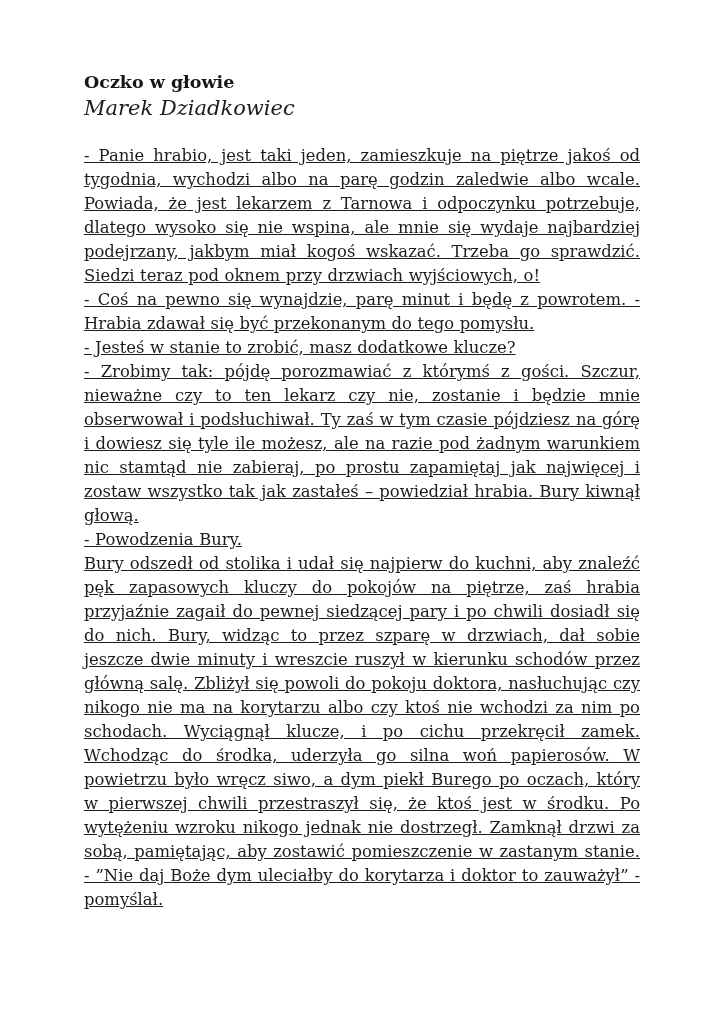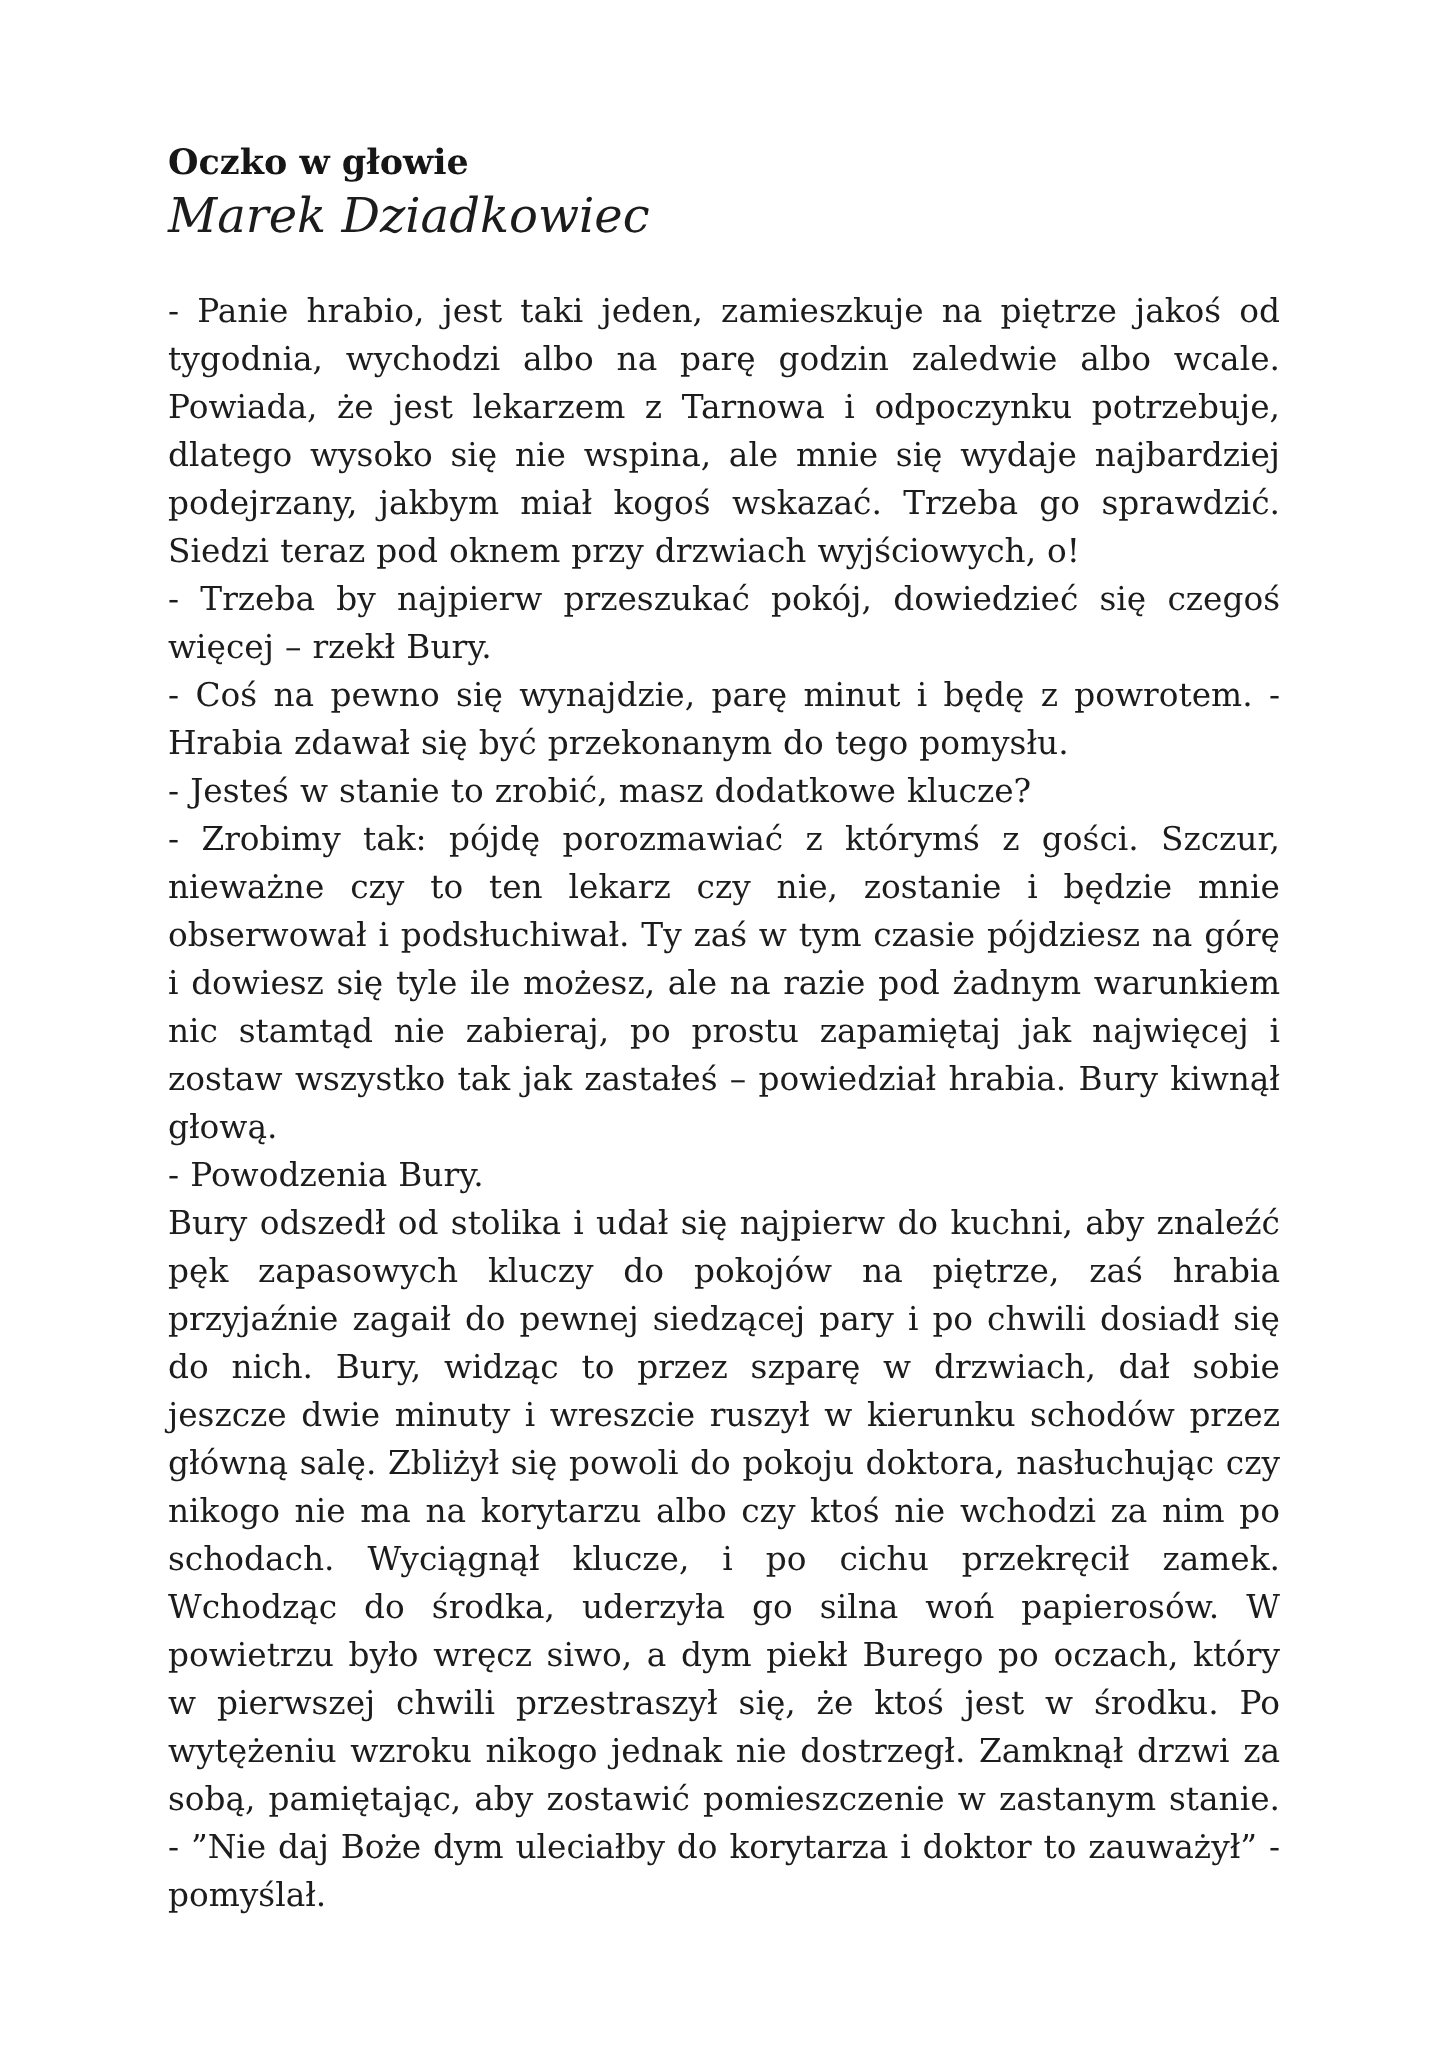--- a/index.html
+++ b/index.html
@@ -22,49 +22,49 @@
   }
   .story-title {
     margin: 0;
     font-size: 17.5px;
     line-height: 25px;
     font-weight: bold;
     color: #161616;
   }
   .story-author {
     margin: 0;
-    font-size: 24px;
+    font-size: 21px;
     line-height: 26px;
     font-style: italic;
     color: #1c1c1c;
   }
   .story-body {
     margin-top: 23px;
     font-size: 16.4px;
     line-height: 24px;
     text-align: justify;
     text-justify: inter-word;
     hyphens: none;
     -webkit-hyphens: none;
     word-spacing: 0.02em;
   }
   .story-body p {
     margin: 0;
     padding: 0;
+    text-decoration: underline;
   }
 </style>
 </head>
 <body>
 
 <div class="page">
   <h1 class="story-title">Oczko w głowie</h1>
   <div class="story-author">Marek Dziadkowiec</div>
 
   <div class="story-body">
     <p>- Panie hrabio, jest taki jeden, zamieszkuje na piętrze jakoś od tygodnia, wychodzi albo na parę godzin zaledwie albo wcale. Powiada, że jest lekarzem z Tarnowa i odpoczynku potrzebuje, dlatego wysoko się nie wspina, ale mnie się wydaje najbardziej podejrzany, jakbym miał kogoś wskazać. Trzeba go sprawdzić. Siedzi teraz pod oknem przy drzwiach wyjściowych, o!</p>
-    <p>- Trzeba by najpierw przeszukać pokój, dowiedzieć się czegoś więcej – rzekł Bury.</p>
     <p>- Coś na pewno się wynajdzie, parę minut i będę z powrotem. - Hrabia zdawał się być przekonanym do tego pomysłu.</p>
     <p>- Jesteś w stanie to zrobić, masz dodatkowe klucze?</p>
     <p>- Zrobimy tak: pójdę porozmawiać z którymś z gości. Szczur, nieważne czy to ten lekarz czy nie, zostanie i będzie mnie obserwował i podsłuchiwał. Ty zaś w tym czasie pójdziesz na górę i dowiesz się tyle ile możesz, ale na razie pod żadnym warunkiem nic stamtąd nie zabieraj, po prostu zapamiętaj jak najwięcej i zostaw wszystko tak jak zastałeś – powiedział hrabia. Bury kiwnął głową.</p>
     <p>- Powodzenia Bury.</p>
     <p>Bury odszedł od stolika i udał się najpierw do kuchni, aby znaleźć pęk zapasowych kluczy do pokojów na piętrze, zaś hrabia przyjaźnie zagaił do pewnej siedzącej pary i po chwili dosiadł się do nich. Bury, widząc to przez szparę w drzwiach, dał sobie jeszcze dwie minuty i wreszcie ruszył w kierunku schodów przez główną salę. Zbliżył się powoli do pokoju doktora, nasłuchując czy nikogo nie ma na korytarzu albo czy ktoś nie wchodzi za nim po schodach. Wyciągnął klucze, i po cichu przekręcił zamek. Wchodząc do środka, uderzyła go silna woń papierosów. W powietrzu było wręcz siwo, a dym piekł Burego po oczach, który w pierwszej chwili przestraszył się, że ktoś jest w środku. Po wytężeniu wzroku nikogo jednak nie dostrzegł. Zamknął drzwi za sobą, pamiętając, aby zostawić pomieszczenie w zastanym stanie. - ”Nie daj Boże dym uleciałby do korytarza i doktor to zauważył” - pomyślał.</p>
   </div>
 </div>
 
 </body></html>

